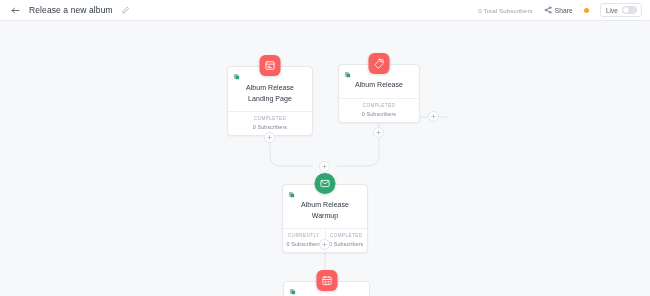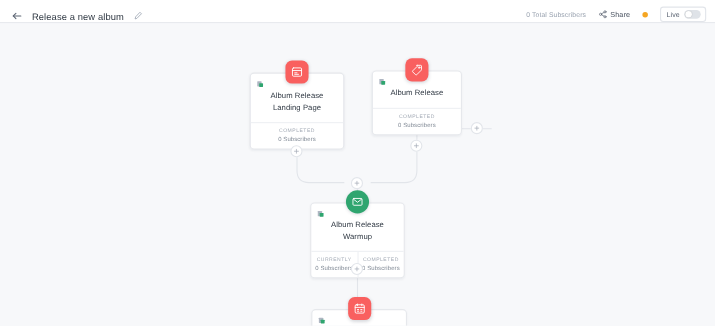--- a/index.html
+++ b/index.html
@@ -17,21 +17,21 @@
 
   
   .topbar {
     position: absolute;
     left: 0; top: 0;
     width: 650px;
     height: 21px;
     background: #ffffff;
     border-bottom: 1px solid #e8eaee;
     display: flex;
-    align-items: flex-end;
+    align-items: center;
     box-sizing: border-box;
   }
   .topbar-left {
     display: flex;
     align-items: center;
     padding-left: 10px;
     gap: 8px;
   }
   .back-arrow {
     width: 11px; height: 11px;

